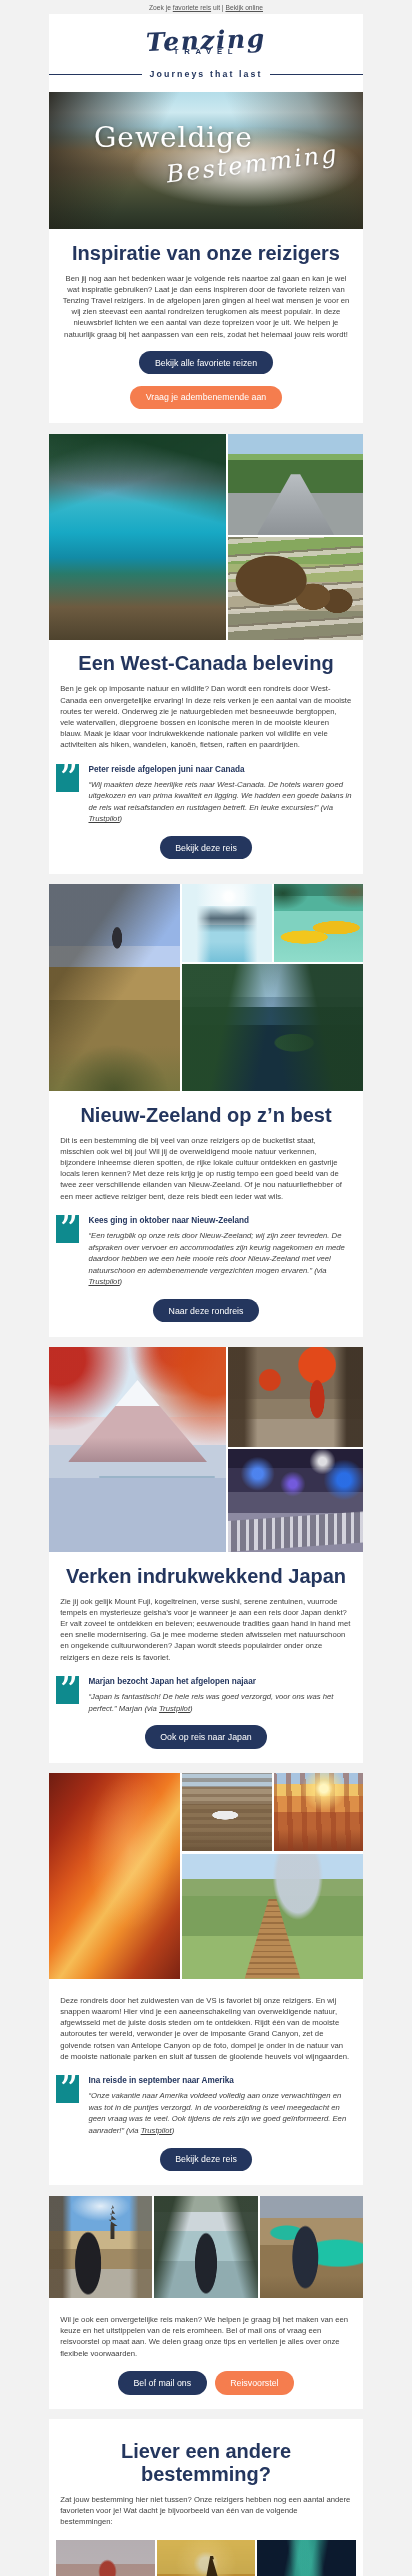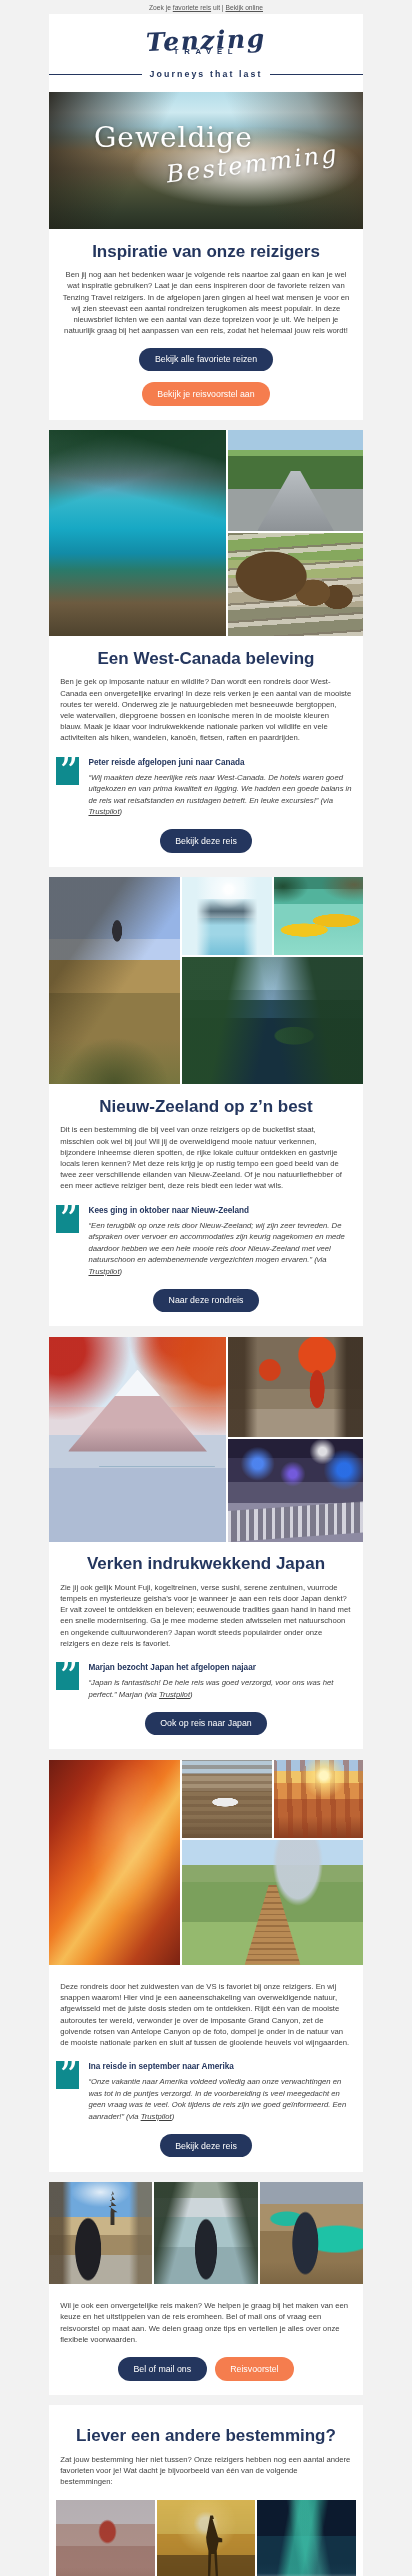--- a/index.html
+++ b/index.html
@@ -44,21 +44,21 @@
     font-family:"DejaVu Serif", serif;font-size:28px;letter-spacing:1px;
     text-shadow:0 1px 4.1px rgba(0,0,0,.35);
   }
   .hero-title2{
     position:absolute;left:117px;top:58px;color:#fff;
     font-family:"DejaVu Serif", serif;font-style:italic;font-size:24px;letter-spacing:2.1px;
     transform:rotate(-7deg);text-shadow:0 1px 4.1px rgba(0,0,0,.35);
   }
   
   .content{padding:12.4px 7.2px 14.4px;}
-  h1,h2{color:#24365e;font-size:17px;margin:0 0 8.2px;line-height:1.15;text-align:center;}
+  h1,h2{color:#24365e;font-size:20px;margin:0 0 8.2px;line-height:1.15;text-align:center;}
   p.body{font-size:7.7px;line-height:1.45;margin:4px;}
   .btn{
     display:block;width:max-content;margin:11.3px auto 0;
     background:#24365e;color:#fff;border:none;border-radius:12.4px;
     padding:6.7px 15.5px;font-size:8.8px;font-family:inherit;cursor:pointer;
   }
   .btn.orange{background:#f57d4e;}
   .btn-row{display:flex;justify-content:center;gap:8px;margin-top:12.4px;}
   .btn-row .btn{display:inline-block;margin:0;}
   
@@ -226,21 +226,21 @@
     </div>
     <div class="hero">
       <div class="hero-title1">Geweldige</div>
       <div class="hero-title2">Bestemming</div>
     </div>
 
     <div class="content">
       <h1>Inspiratie van onze reizigers</h1>
       <p class="body">Ben jij nog aan het bedenken waar je volgende reis naartoe zal gaan en kan je wel wat inspiratie gebruiken? Laat je dan eens inspireren door de favoriete reizen van Tenzing Travel reizigers. In de afgelopen jaren gingen al heel wat mensen je voor en wij zien steevast een aantal rondreizen terugkomen als meest populair. In deze nieuwsbrief lichten we een aantal van deze topreizen voor je uit. We helpen je natuurlijk graag bij het aanpassen van een reis, zodat het helemaal jouw reis wordt!</p>
       <button class="btn">Bekijk alle favoriete reizen</button>
-      <button class="btn orange">Bekijk je reisvoorstel aan</button>
+      <button class="btn orange">Vraag je adembenemende aan</button>
     </div>
   </div>
 
   <div class="gap"></div>
 
   <div class="card">
     <div class="photogrid grid-canada">
       <div class="ph p-lake tall"></div>
       <div class="ph p-road"></div>
       <div class="ph p-bears"></div>

